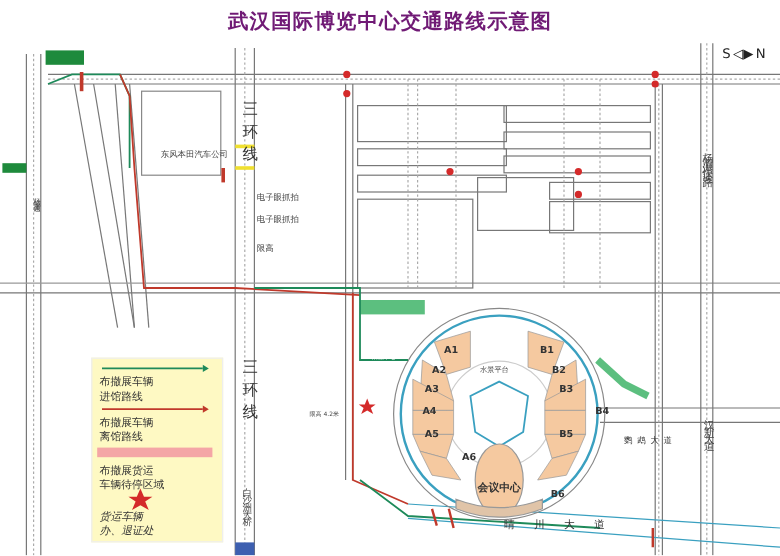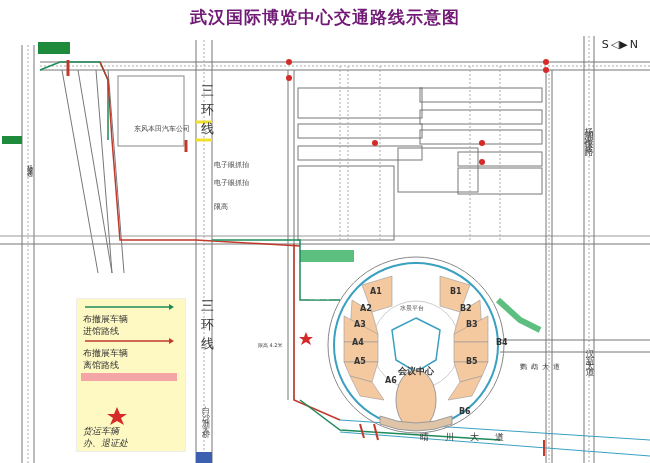--- a/index.html
+++ b/index.html
@@ -7,21 +7,21 @@
   .title { position:absolute; left:0; width:650px; top:6px; text-align:center; color:#701a75; font-size:17px; font-weight:bold; letter-spacing:1px; }
   svg.map { position:absolute; left:0; top:0; }
   .lbl { position:absolute; font-size:7px; color:#444; white-space:nowrap;margin-top:42px; }
   .vlbl { position:absolute; font-size:13px; color:#333; writing-mode:vertical-rl; letter-spacing:18px; }
   .vlbl-s { position:absolute; font-size:8px; color:#444; writing-mode:vertical-rl; letter-spacing:6px; }
   .hlbl { position:absolute; font-size:9px; color:#333; letter-spacing:16px; white-space:nowrap; }
   .compass { position:absolute; right:12px; top:38px; font-size:11px; color:#222; display:flex; align-items:center; gap:2px; }
   .legend { position:absolute; left:76px; top:298px; width:108px; height:152px; background:#fef9c3; border:1px solid #eee; }
   .legend .item { position:absolute; left:6px; font-size:9px; color:#333; line-height:12px; }
   .hall { position:absolute; font-size:8px; font-weight:bold; color:#333; }
-  .meeting { position:absolute; left:398px; top:365px; font-size:9px; color:#333; font-weight:bold; }
+  .meeting { position:absolute; left:398px; top:400px; font-size:9px; color:#333; font-weight:bold; }
 </style>
 </head>
 <body>
 
 <div class="title">武汉国际博览中心交通路线示意图</div>
 
 <svg class="map" width="650" height="463">
   <g fill="none" stroke="#777" stroke-width="1">
 
     <line x1="40" y1="62" x2="650" y2="62"></line>
@@ -191,15 +191,17 @@
       <polygon points="92,5 97,8 92,11" fill="#1e8a5a"></polygon>
     <line x1="8" y1="42" x2="92" y2="42" stroke="#c0392b" stroke-width="1.5"></line>
       <polygon points="92,39 97,42 92,45" fill="#c0392b"></polygon>
     <rect x="4" y="74" width="96" height="8" fill="#f4a6a6"></rect>
     <polygon points="40,108 43,115 50,115 44,119 47,126 40,122 33,126 36,119 30,115 37,115" fill="#d42a2a"></polygon>
   </svg>
   <div class="item" style="top:14px;white-space:pre;">布撤展车辆
 进馆路线</div>
   <div class="item" style="top:48px;white-space:pre;">布撤展车辆
 离馆路线</div>
+  <div class="item" style="top:88px;white-space:pre;">布撤展货运
+车辆待停区域</div>
   <div class="item" style="top:126px;white-space:pre;font-style:italic;">货运车辆
 办、退证处</div>
 </div>
 
 </body></html>

